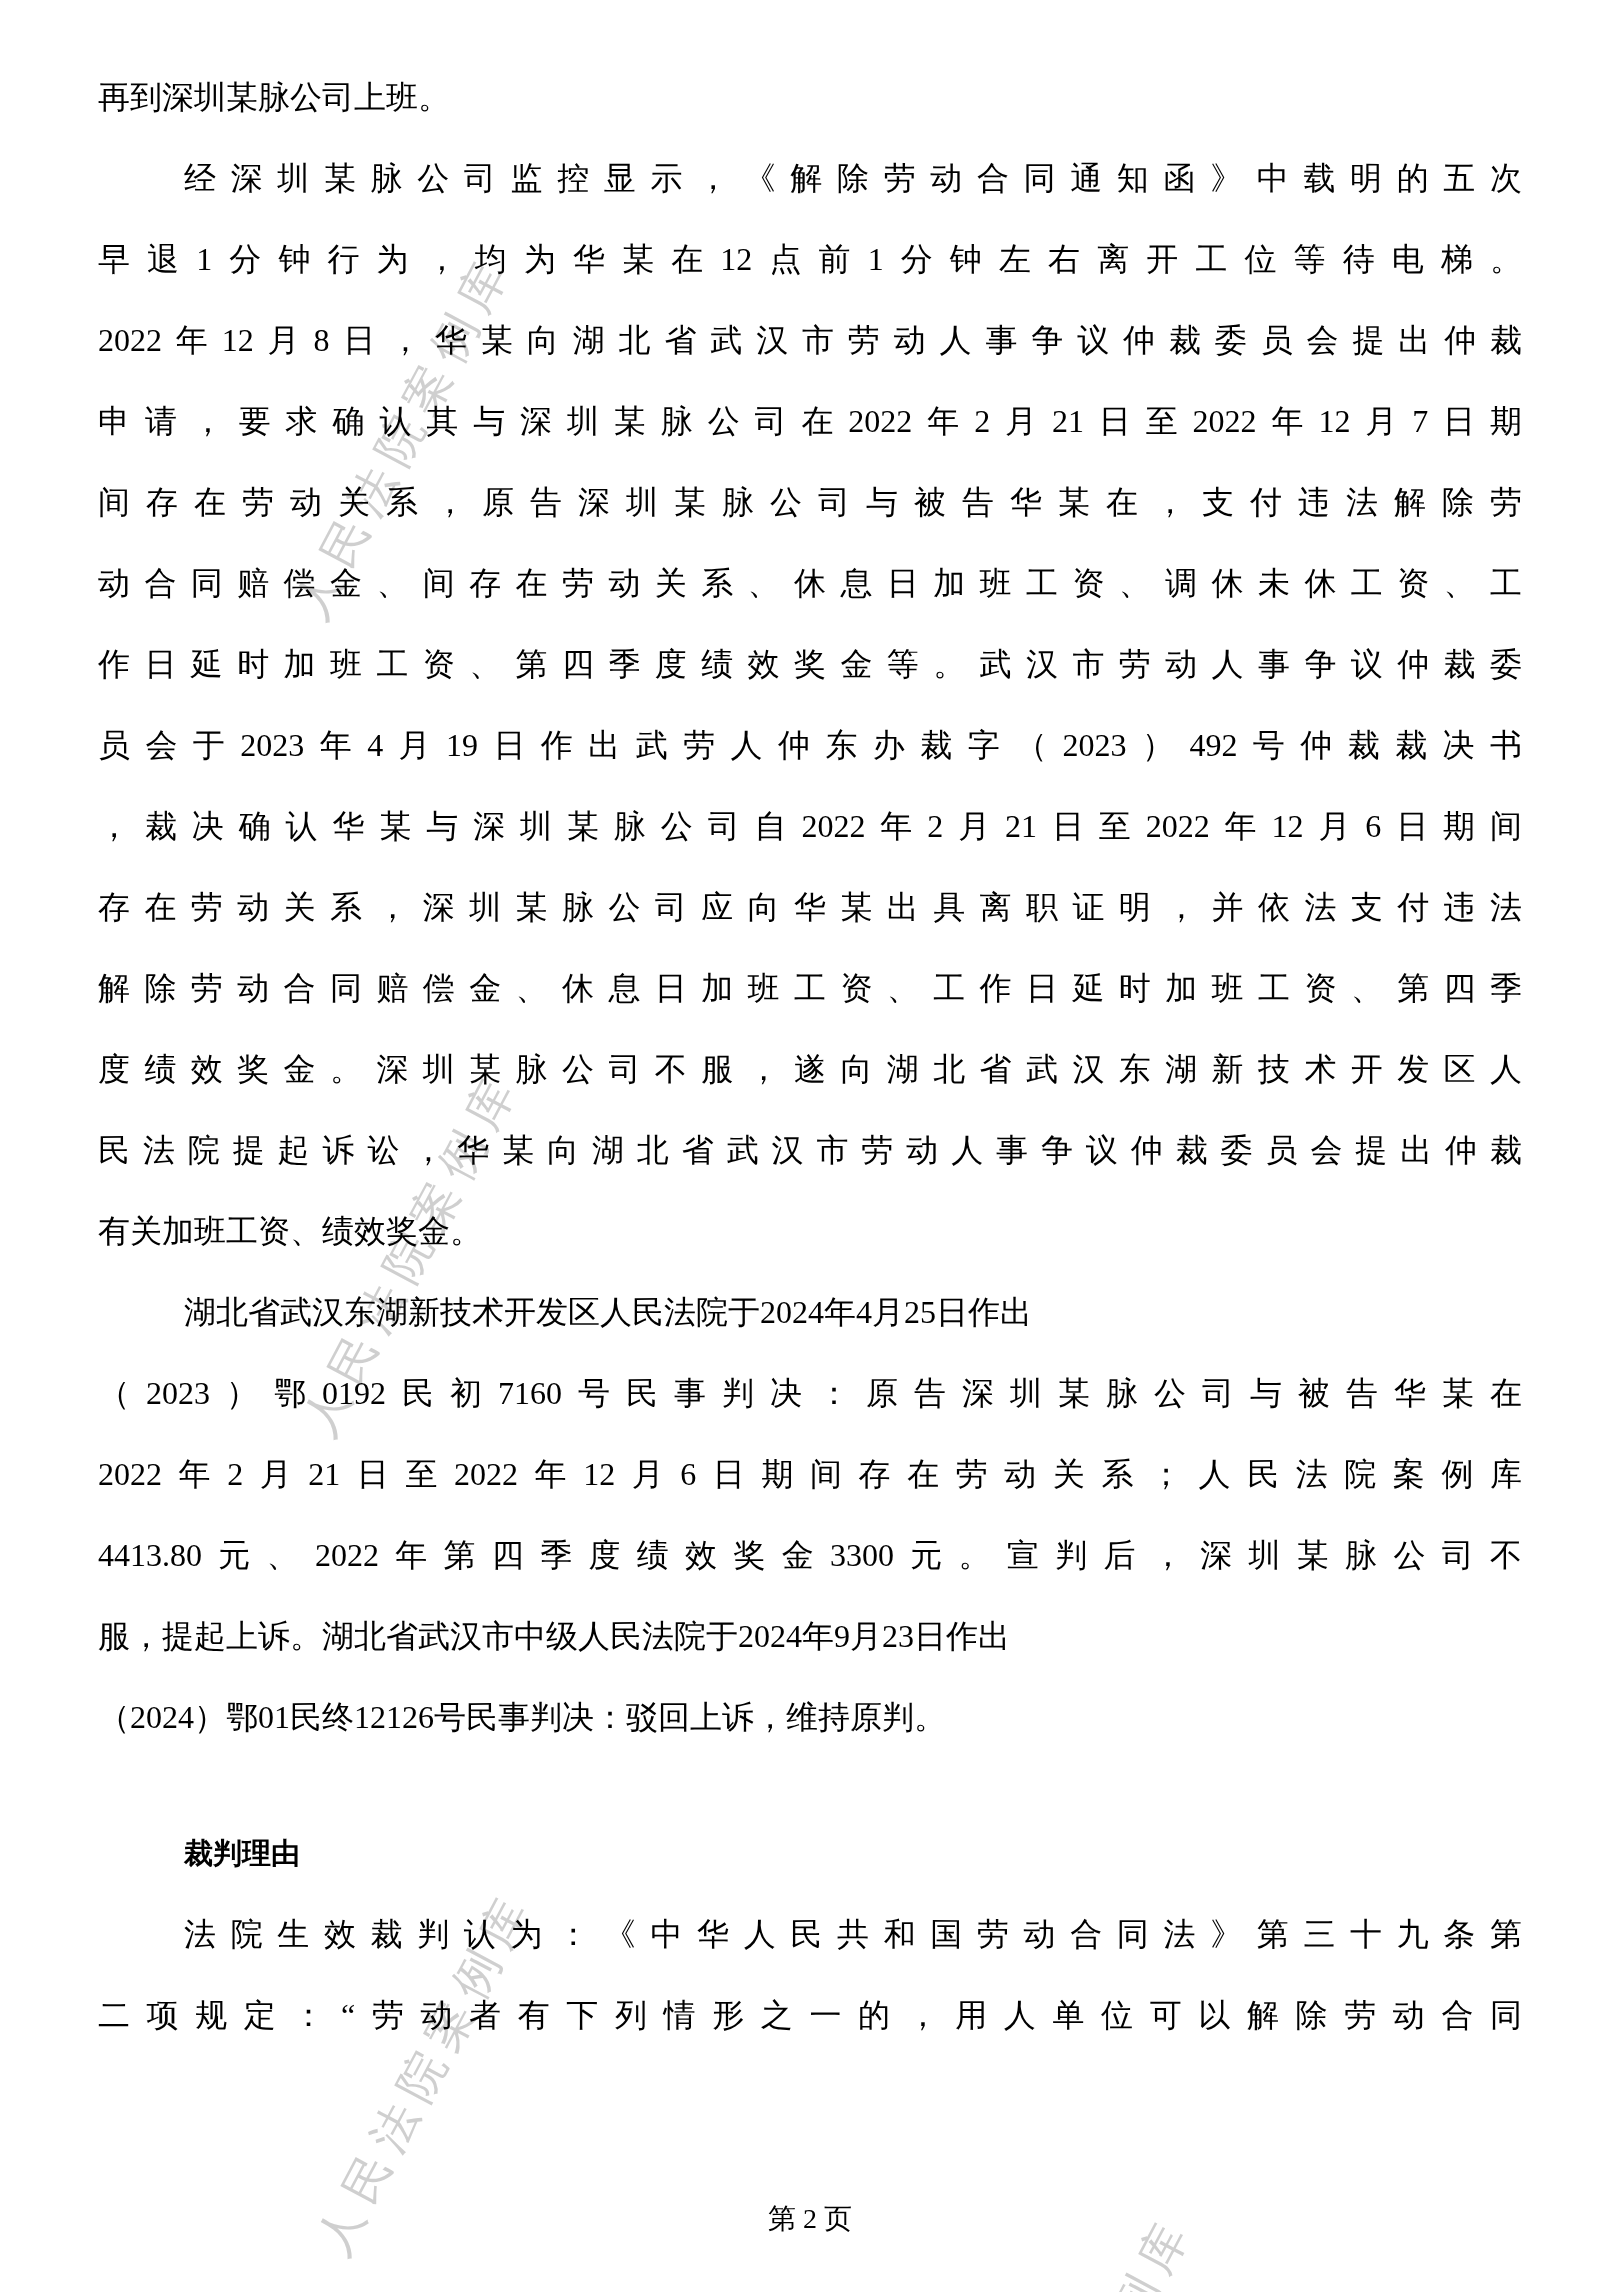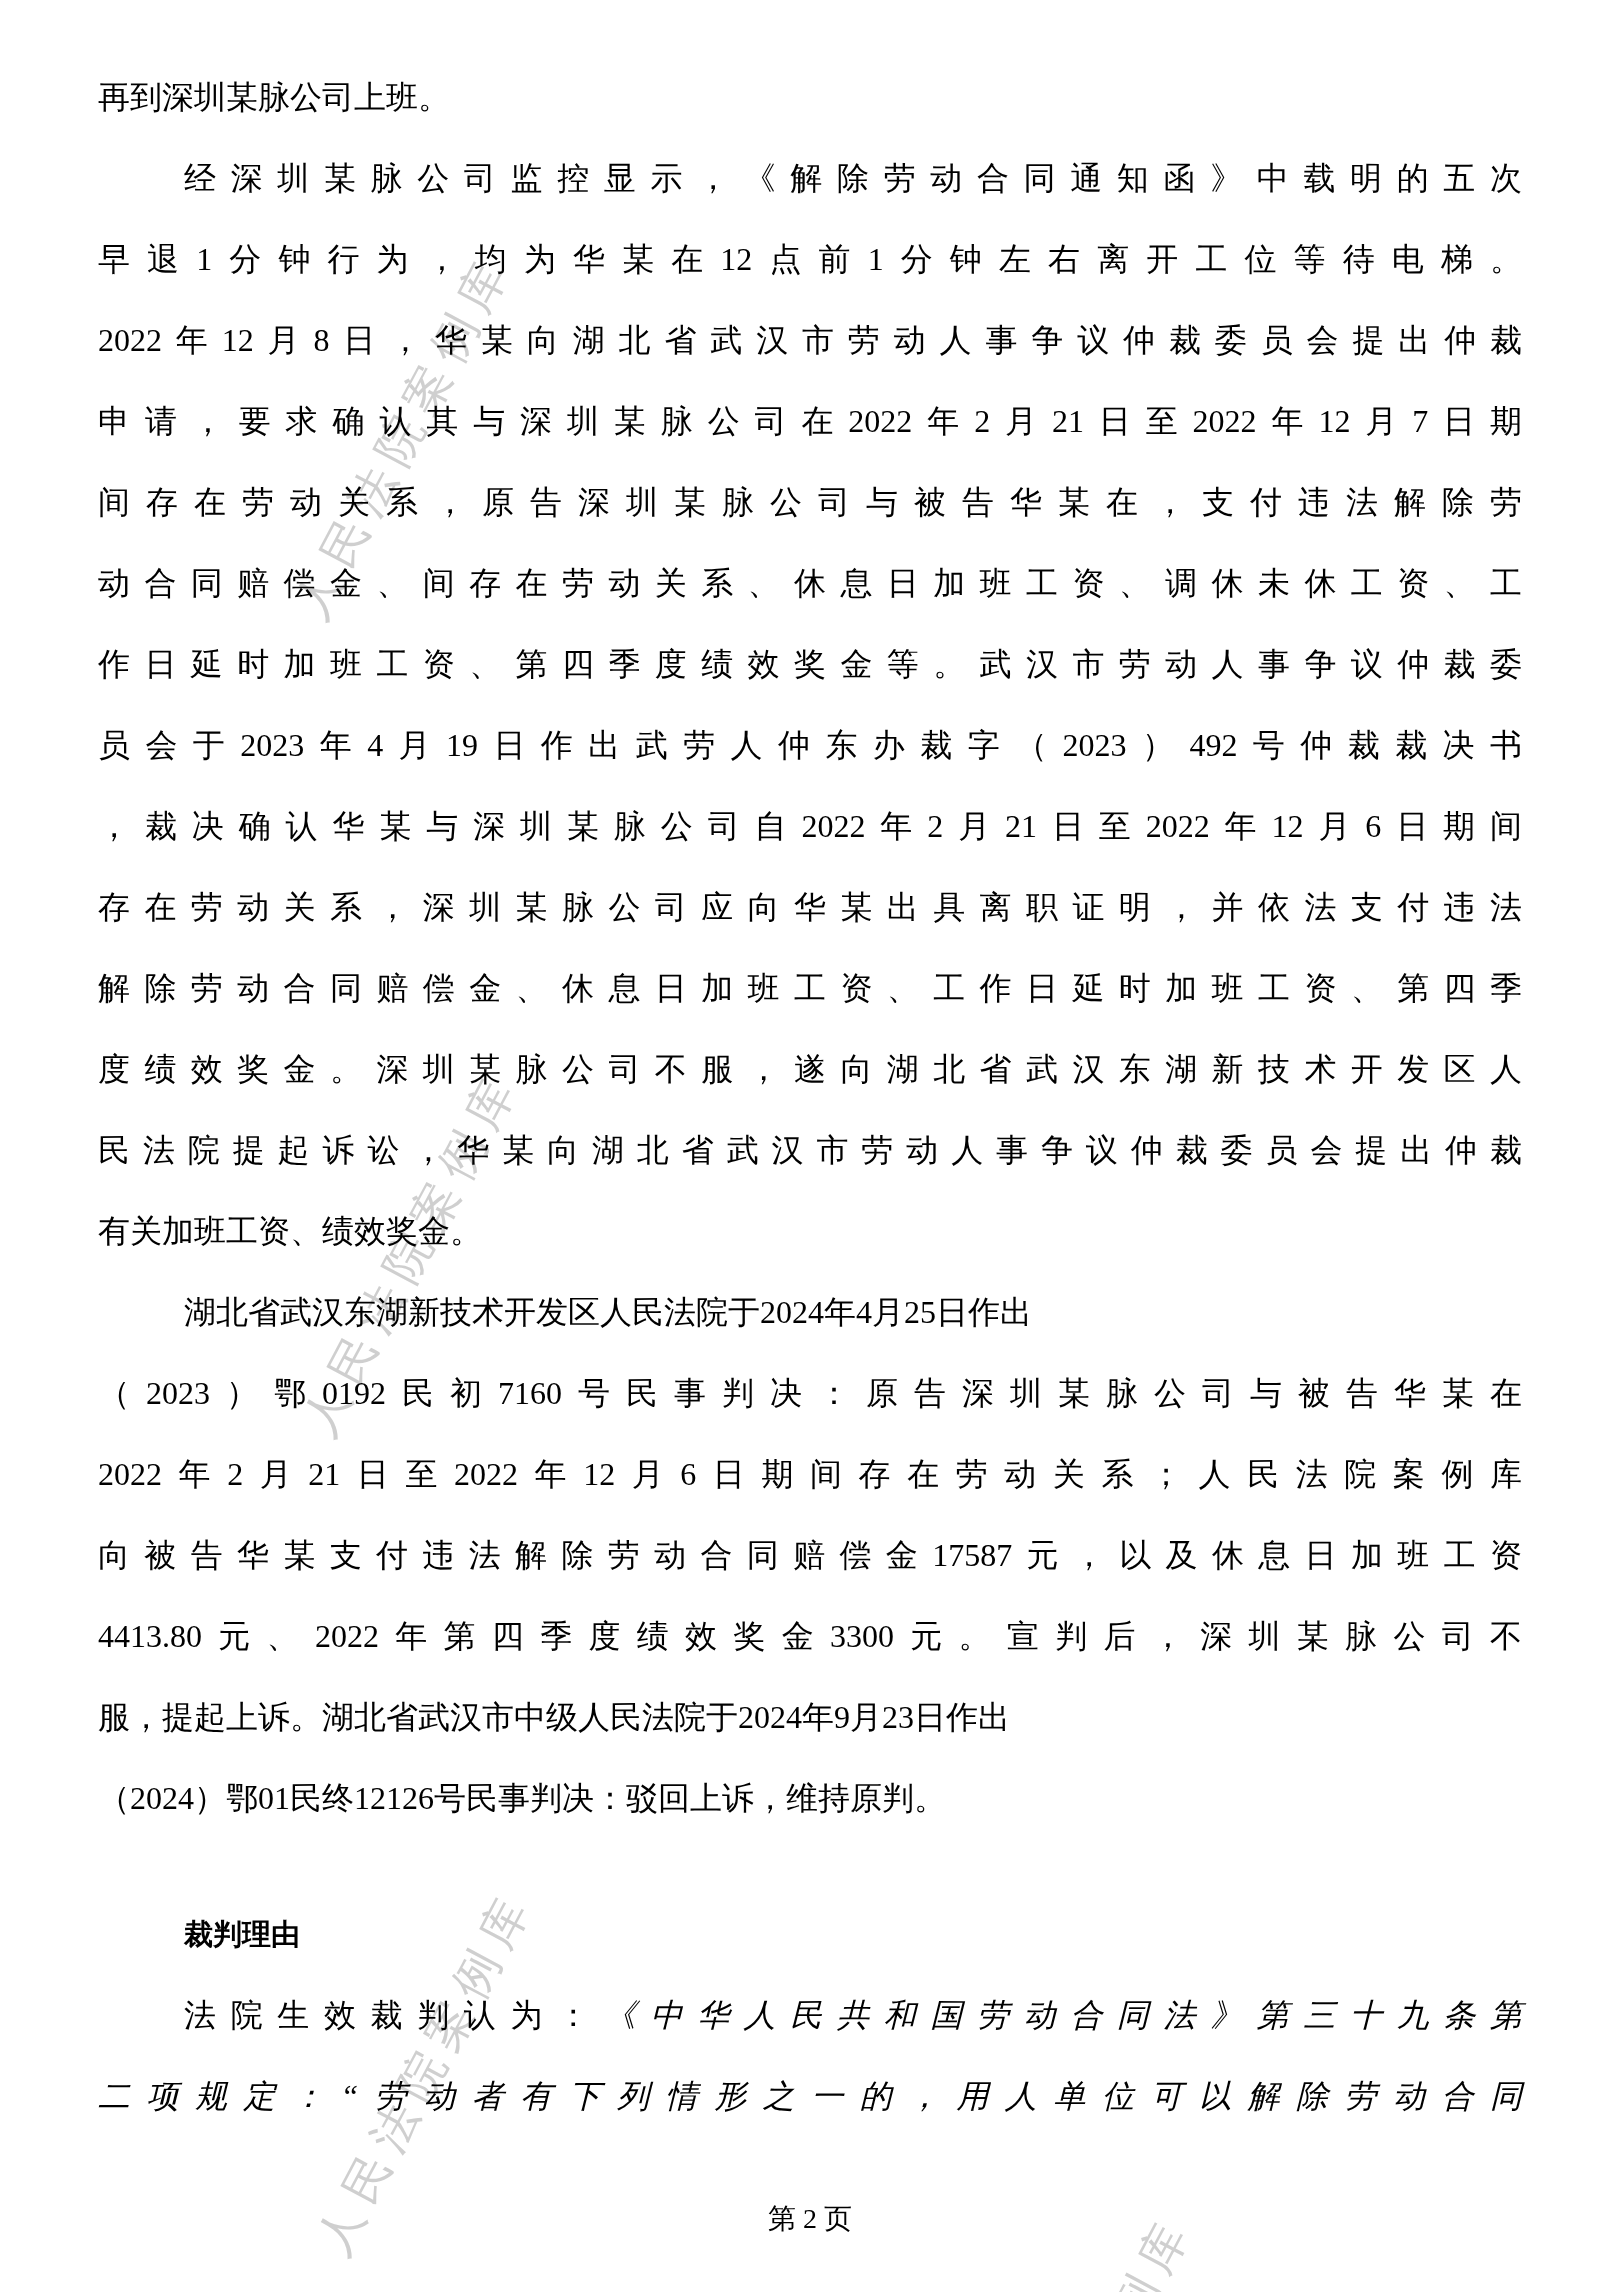--- a/index.html
+++ b/index.html
@@ -35,21 +35,21 @@
     line-height: 81px;
     font-size: 32px;
     white-space: nowrap;
   }
   .line.just {
     white-space: normal;
     text-align: justify;
     text-align-last: justify;
   }
   .line.indent { padding-left: 86px; }
-  .line .italic { font-style: italic; }
+  .line .italic { }
   .line.heading {
     font-family: "Liberation Sans", "DejaVu Sans", sans-serif;
     font-weight: bold;
     font-size: 29px;
     margin-top: 55px;
   }
   .footer {
     position: absolute;
     left: 0;
     right: 0;
@@ -82,21 +82,20 @@
     <div class="line just"><span>员会于2023年4月19日作出武劳人仲东办裁字（2023）492号仲裁裁决书</span></div>
     <div class="line just"><span>，裁决确认华某与深圳某脉公司自2022年2月21日至2022年12月6日期间</span></div>
     <div class="line just"><span>存在劳动关系，深圳某脉公司应向华某出具离职证明，并依法支付违法</span></div>
     <div class="line just"><span>解除劳动合同赔偿金、休息日加班工资、工作日延时加班工资、第四季</span></div>
     <div class="line just"><span>度绩效奖金。深圳某脉公司不服，遂向湖北省武汉东湖新技术开发区人</span></div>
     <div class="line just"><span>民法院提起诉讼，华某向湖北省武汉市劳动人事争议仲裁委员会提出仲裁</span></div>
     <div class="line"><span>有关加班工资、绩效奖金。</span></div>
     <div class="line indent"><span>湖北省武汉东湖新技术开发区人民法院于2024年4月25日作出</span></div>
     <div class="line just"><span>（2023）鄂0192民初7160号民事判决：原告深圳某脉公司与被告华某在</span></div>
     <div class="line just"><span>2022年2月21日至2022年12月6日期间存在劳动关系；人民法院案例库</span></div>
-    <div class="line just"><span>向被告华某支付违法解除劳动合同赔偿金17587元，以及休息日加班工资</span></div>
     <div class="line just"><span>4413.80元、2022年第四季度绩效奖金3300元。宣判后，深圳某脉公司不</span></div>
     <div class="line"><span>服，提起上诉。湖北省武汉市中级人民法院于2024年9月23日作出</span></div>
     <div class="line"><span>（2024）鄂01民终12126号民事判决：驳回上诉，维持原判。</span></div>
     <div class="line heading indent"><span>裁判理由</span></div>
     <div class="line indent just"><span>法院生效裁判认为：</span><span class="italic">《中华人民共和国劳动合同法》第三十九条第</span></div>
     <div class="line just"><span class="italic">二项规定：“劳动者有下列情形之一的，用人单位可以解除劳动合同</span></div>
   </main>
 
 <div class="footer">第 2 页</div>
 

